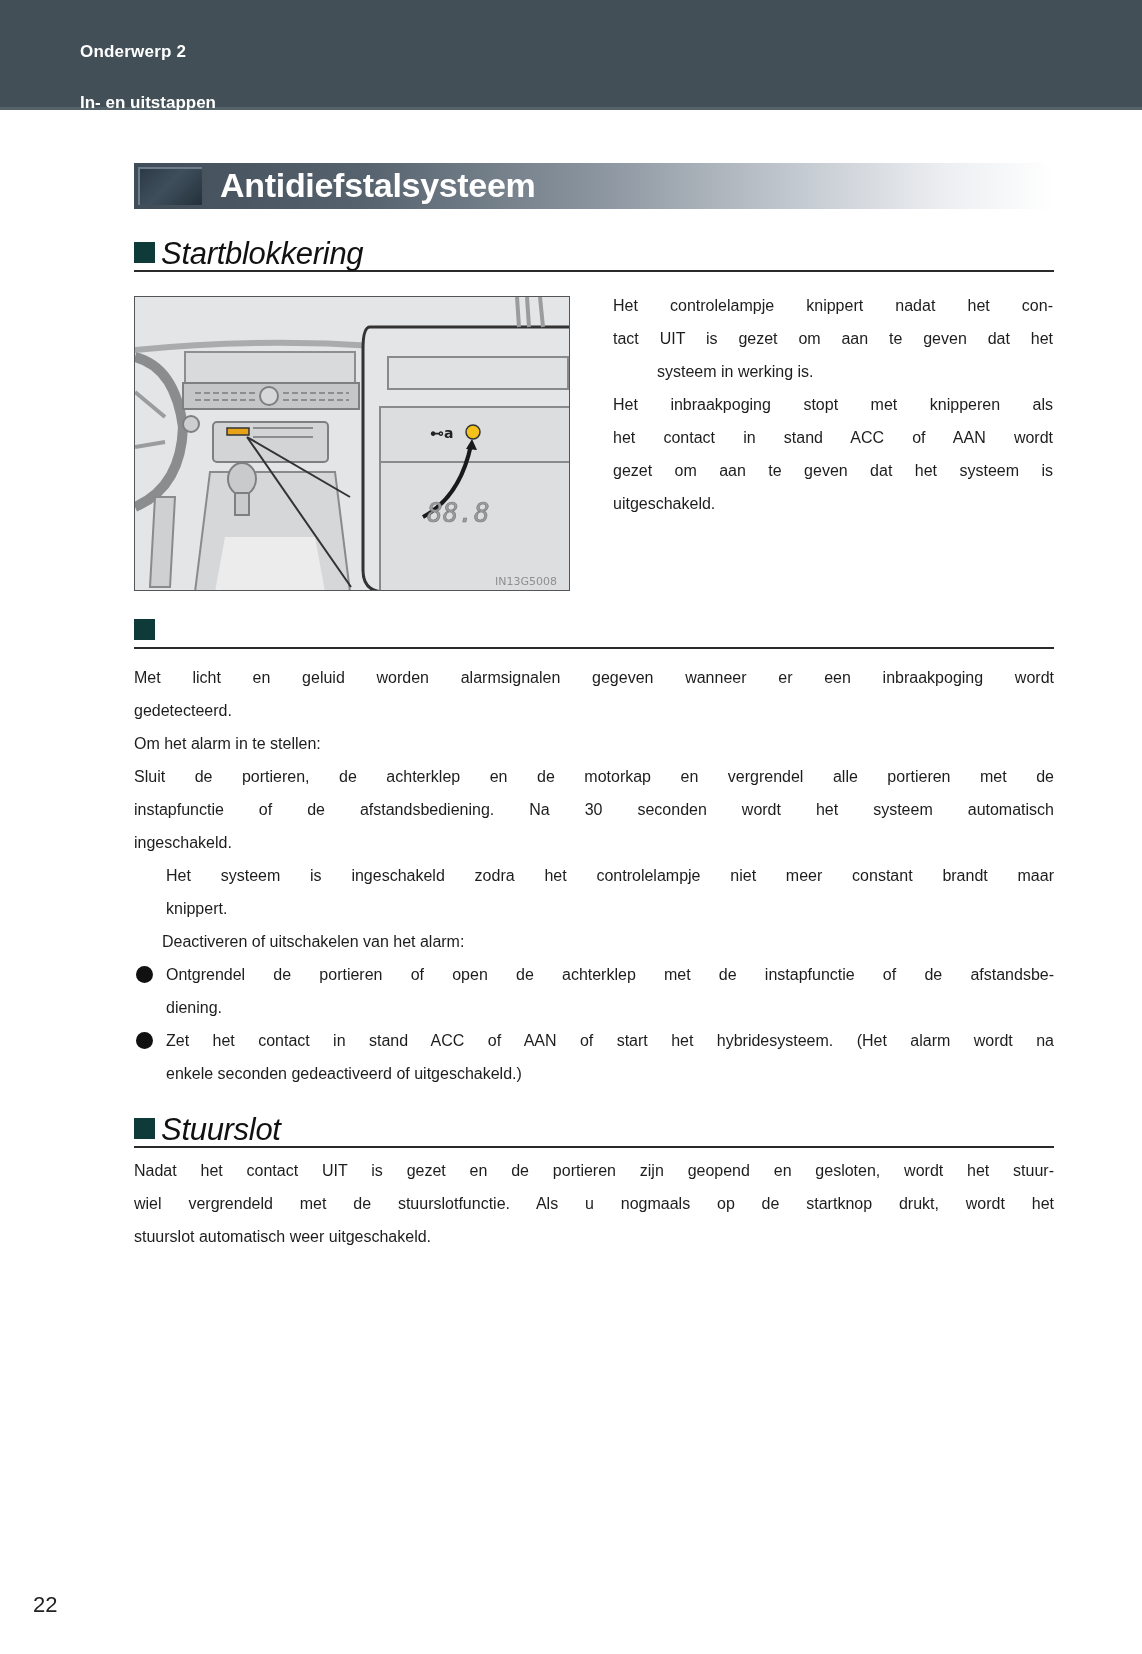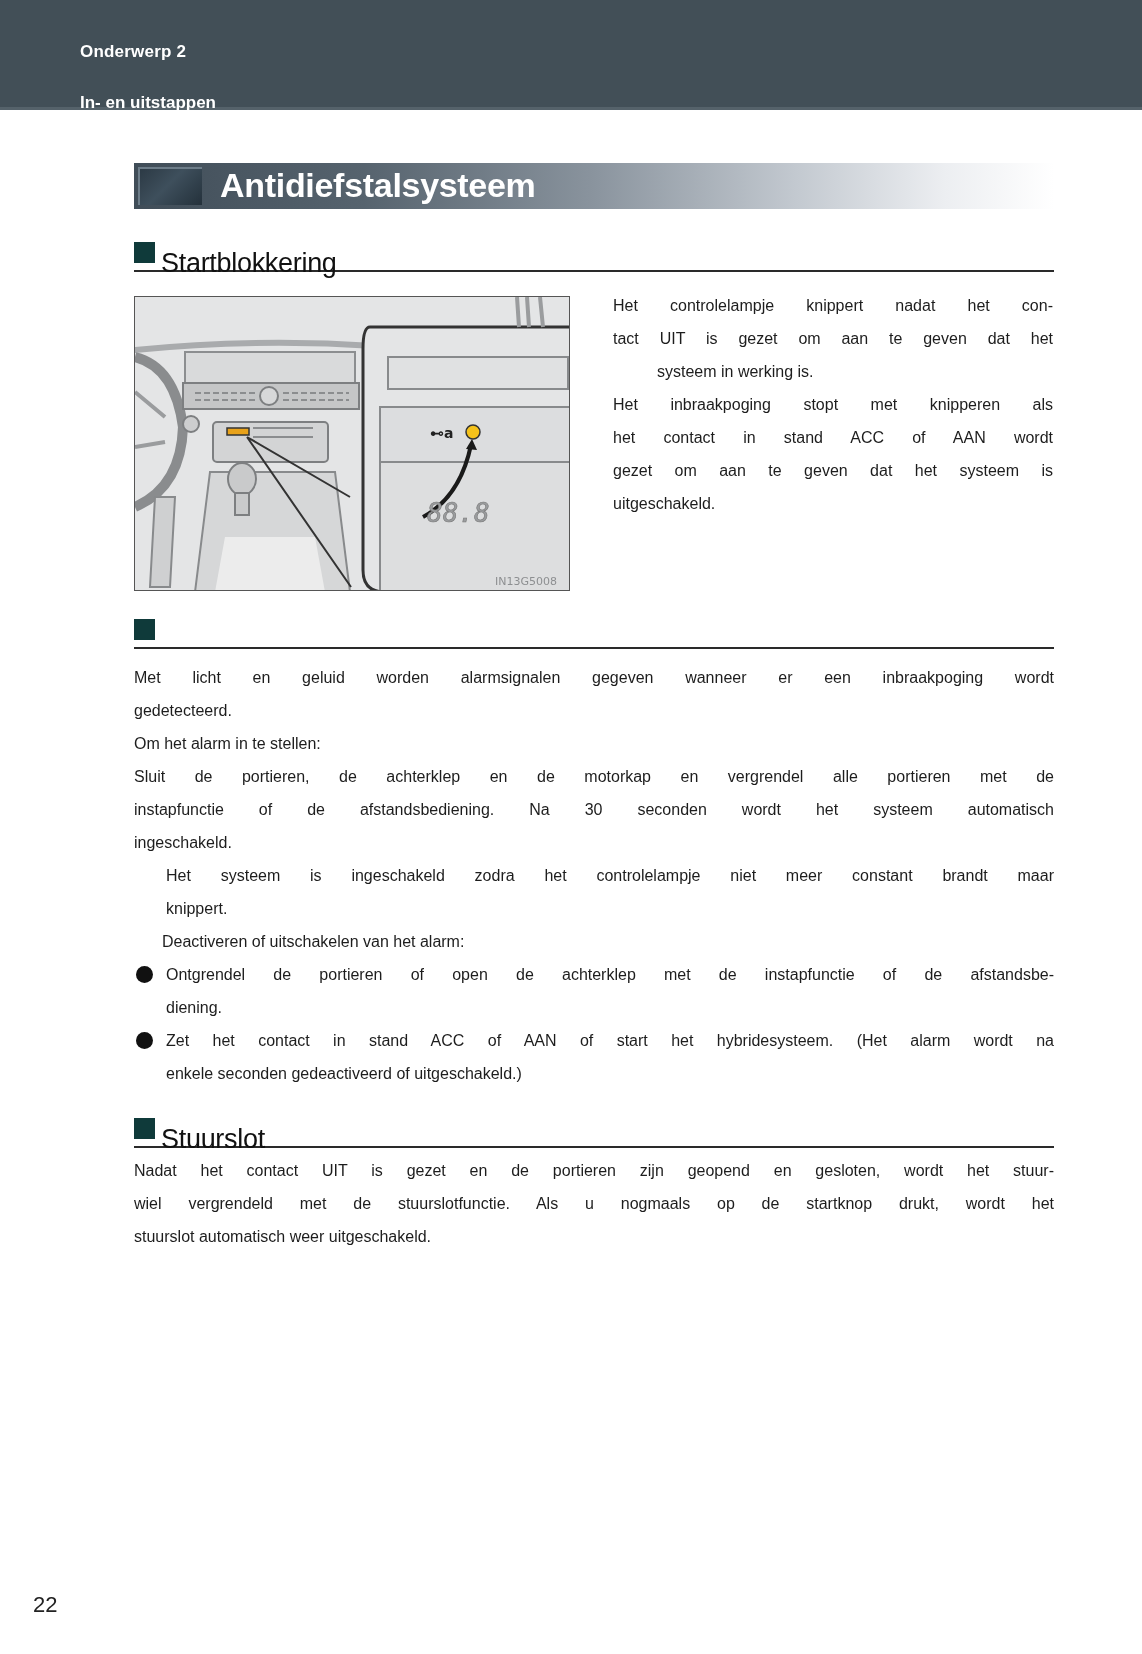--- a/index.html
+++ b/index.html
@@ -33,22 +33,23 @@
       font-size: 34px; font-weight: bold; letter-spacing: -0.3px;
     }
     .section-head {
       position: absolute; left: 134px; width: 920px; height: 34px;
       border-bottom: 2px solid #2a2a2a;
     }
     .section-head .sq {
       position: absolute; left: 0; top: 6px; width: 21px; height: 21px; background: #0f3a3a;
     }
     .section-head .label {
-      position: absolute; left: 27px; top: 12px; font-size: 27px; color: #111;
+      position: absolute; left: 27px; top: 0; font-size: 31px; color: #111;
       letter-spacing: -0.3px;
+      font-style: italic;
     }
     .line {
       position: absolute; font-size: 16px; line-height: 33px; color: #1d1d1d;
       white-space: nowrap;
     }
     .just { text-align: justify; text-align-last: justify; white-space: normal; }
     .bullet-dot {
       position: absolute; width: 17px; height: 17px; border-radius: 50%; background: #111;
     }
     .illus {

